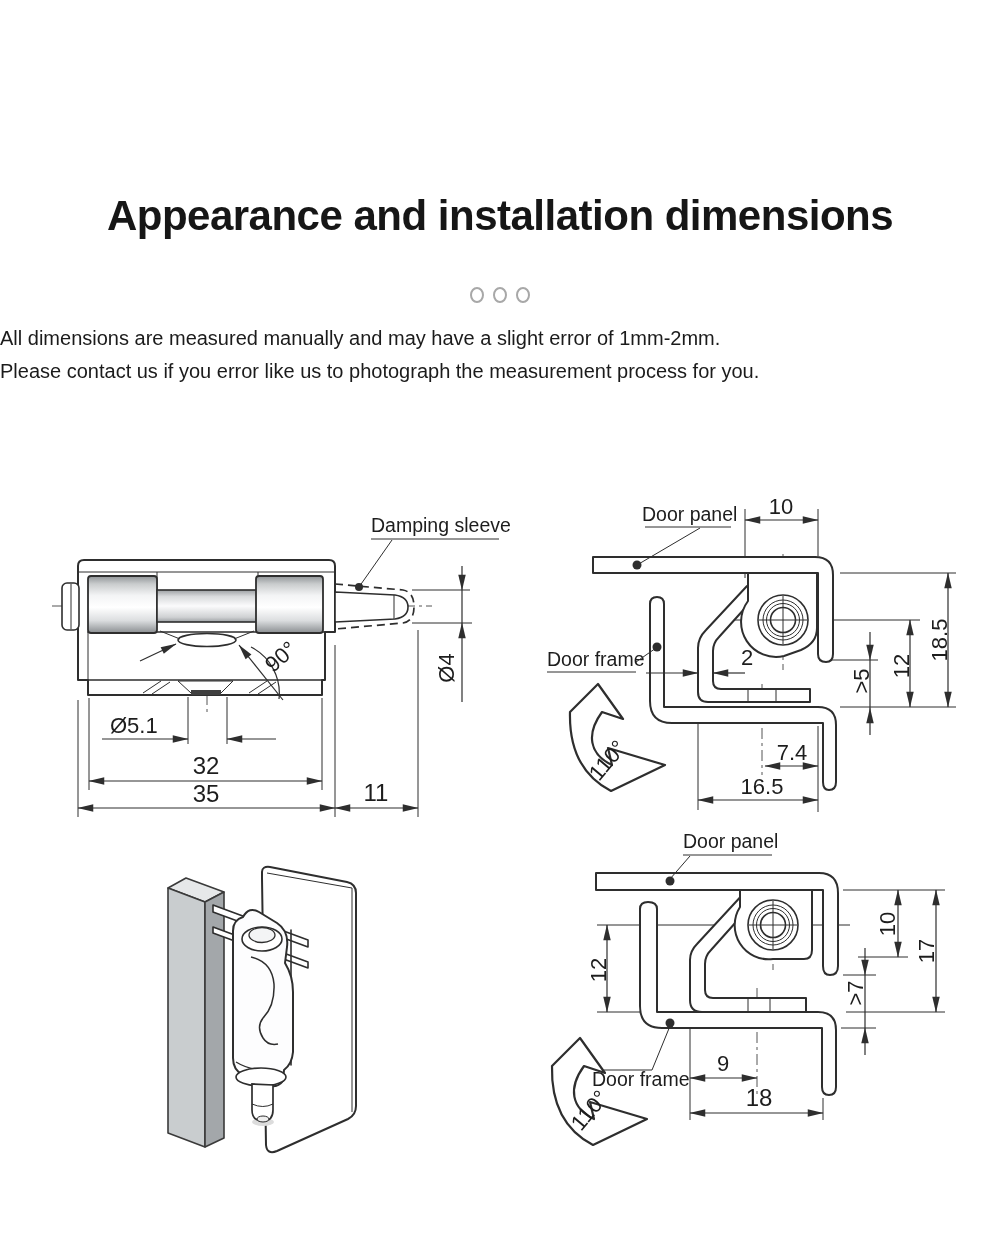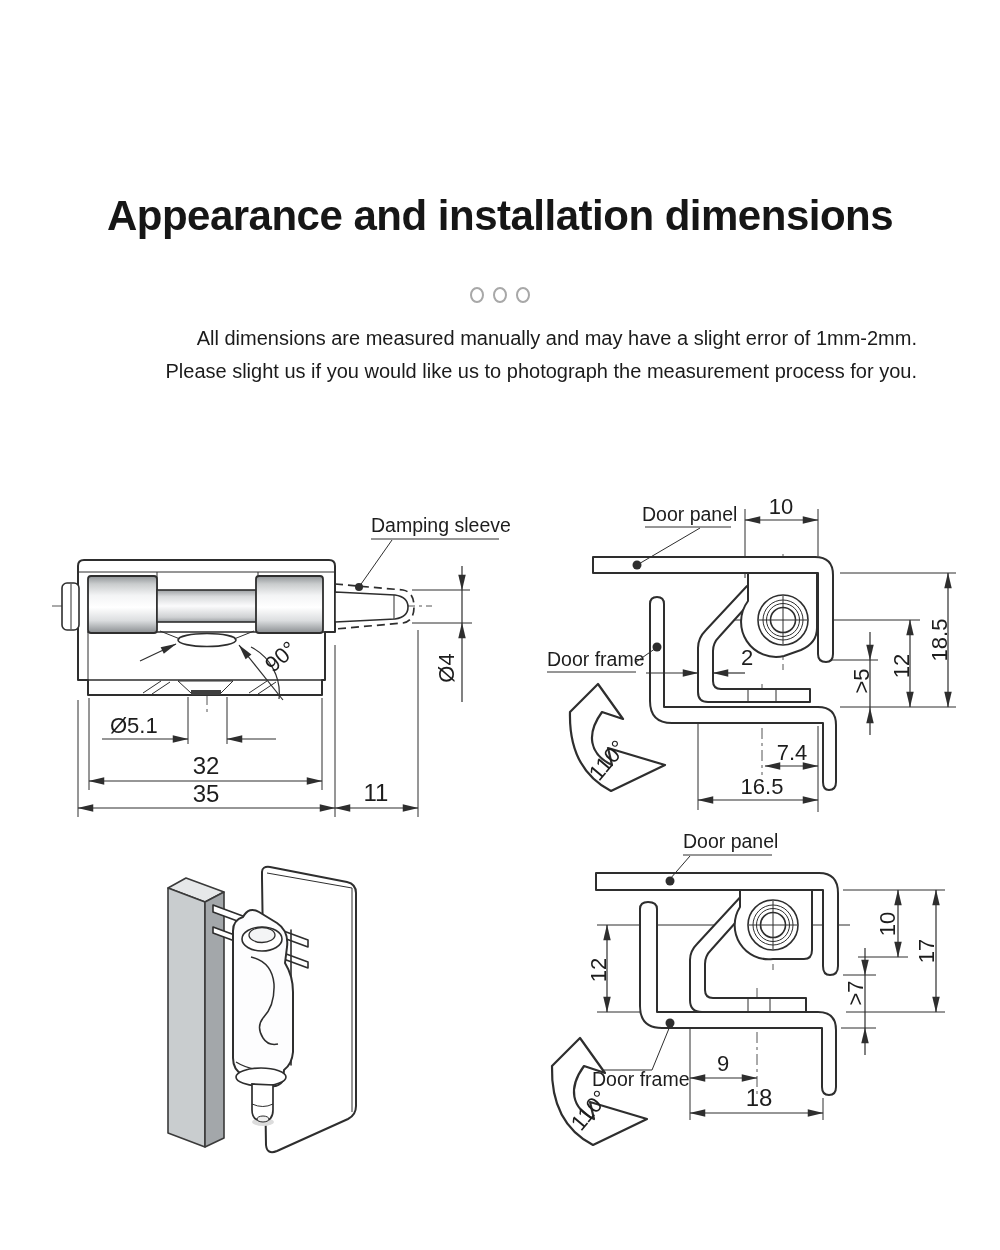--- a/index.html
+++ b/index.html
@@ -2,21 +2,21 @@
 <html><head>
 <meta charset="utf-8">
 <style>
   html,body{margin:0;padding:0;background:#fff;}
   .page{position:relative;width:1000px;height:1250px;background:#ffffff;overflow:hidden;
         font-family:"Liberation Sans", sans-serif;color:#1b1b1b;padding-left:48px;}
   .title{position:absolute;top:192px;left:0;width:1000px;text-align:center;
          font-size:42px;font-weight:700;letter-spacing:-0.5px;color:#161616;}
   .dots{position:absolute;top:287px;left:0;width:1000px;display:flex;justify-content:center;gap:9px;}
   .dot{width:14px;height:16px;border:2px solid #a8a8a8;border-radius:50%;background:#fff;box-sizing:border-box;}
-  .notes{position:absolute;top:322px;left:0;width:917px;text-align:right;
+  .notes{position:absolute;top:322px;left:0;width:917px;text-align:left;
          font-size:20px;line-height:33px;color:#1b1b1b;}
   svg{position:absolute;left:0;top:480px;}
   .ln16{fill:none;stroke:#2e2e2e;stroke-width:1.6;stroke-linejoin:round;stroke-linecap:round}
   .fw{fill:#ffffff;stroke:#2e2e2e;stroke-width:2;stroke-linejoin:round}
   .fw16{fill:#ffffff;stroke:#2e2e2e;stroke-width:1.6;stroke-linejoin:round}
   .thin{fill:none;stroke:#2e2e2e;stroke-width:1}
   .dim{fill:none;stroke:#2e2e2e;stroke-width:1.2}
   .cl{fill:none;stroke:#555;stroke-width:1;stroke-dasharray:11 4 3 4}
   .dsh{fill:none;stroke:#2e2e2e;stroke-width:1.7;stroke-dasharray:8 5}
   svg text{font-family:"Liberation Sans", sans-serif;fill:#1d1d1d;}
@@ -33,21 +33,21 @@
   <div class="title">Appearance and installation dimensions</div>
 
   <div class="dots">
     <div class="dot"></div>
     <div class="dot"></div>
     <div class="dot"></div>
   </div>
 
   <div class="notes">
     <div>All dimensions are measured manually and may have a slight error of 1mm-2mm.</div>
-    <div>Please slight us if you would like us to photograph the measurement process for you.</div>
+    <div>Please contact us if you error like us to photograph the measurement process for you.</div>
   </div>
 
   <svg width="1000" height="700" viewBox="0 480 1000 700">
     <defs>
       <marker id="arr" markerWidth="14" markerHeight="8" viewBox="0 0 14 8" refX="13.2" refY="4" orient="auto-start-reverse" markerUnits="strokeWidth">
         <path d="M0.5,0.9 L13.6,4 L0.5,7.1 Z" fill="#2e2e2e"></path>
       </marker>
       <linearGradient id="gradKn" x1="0" y1="0" x2="0" y2="1">
         <stop offset="0" stop-color="#8f9396"></stop>
           <stop offset="0.14" stop-color="#c9cccd"></stop>

